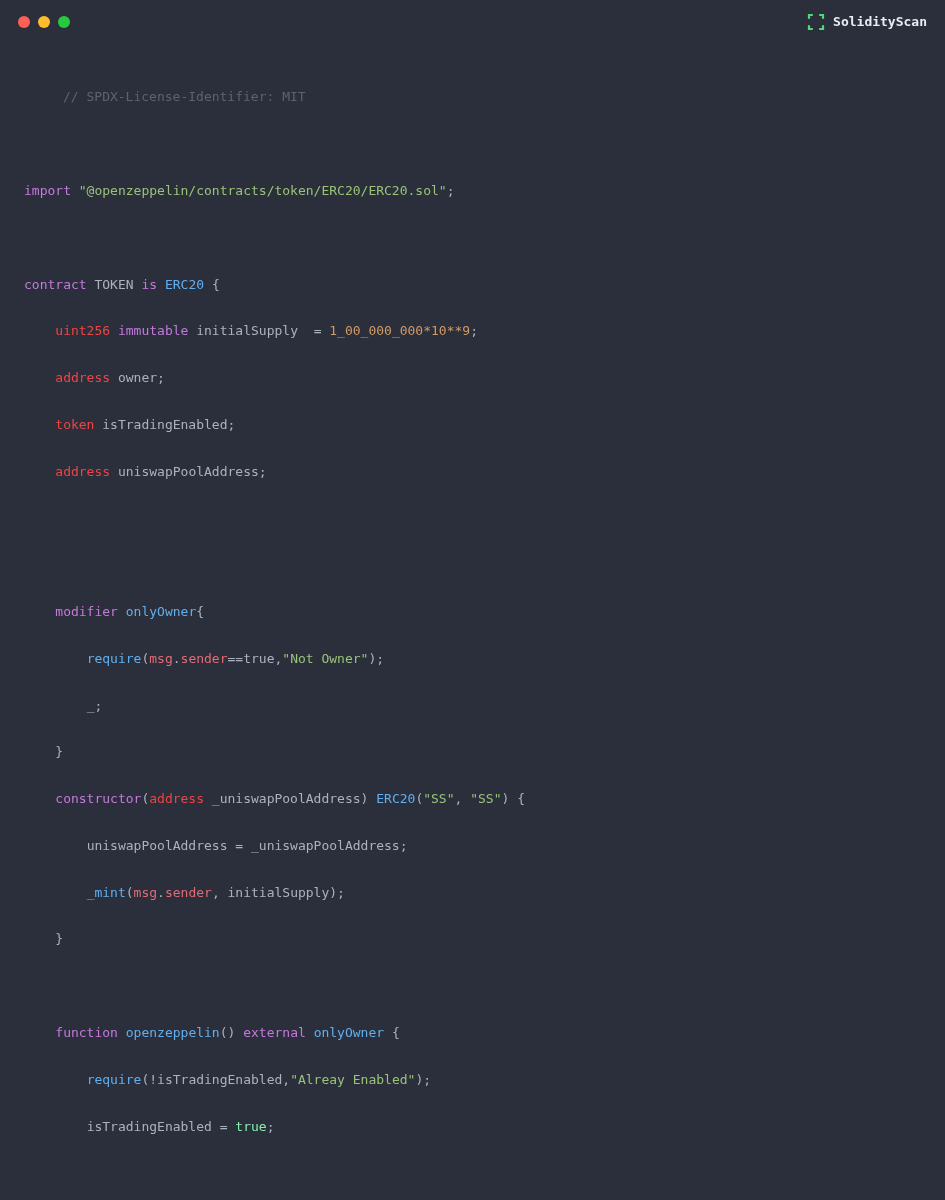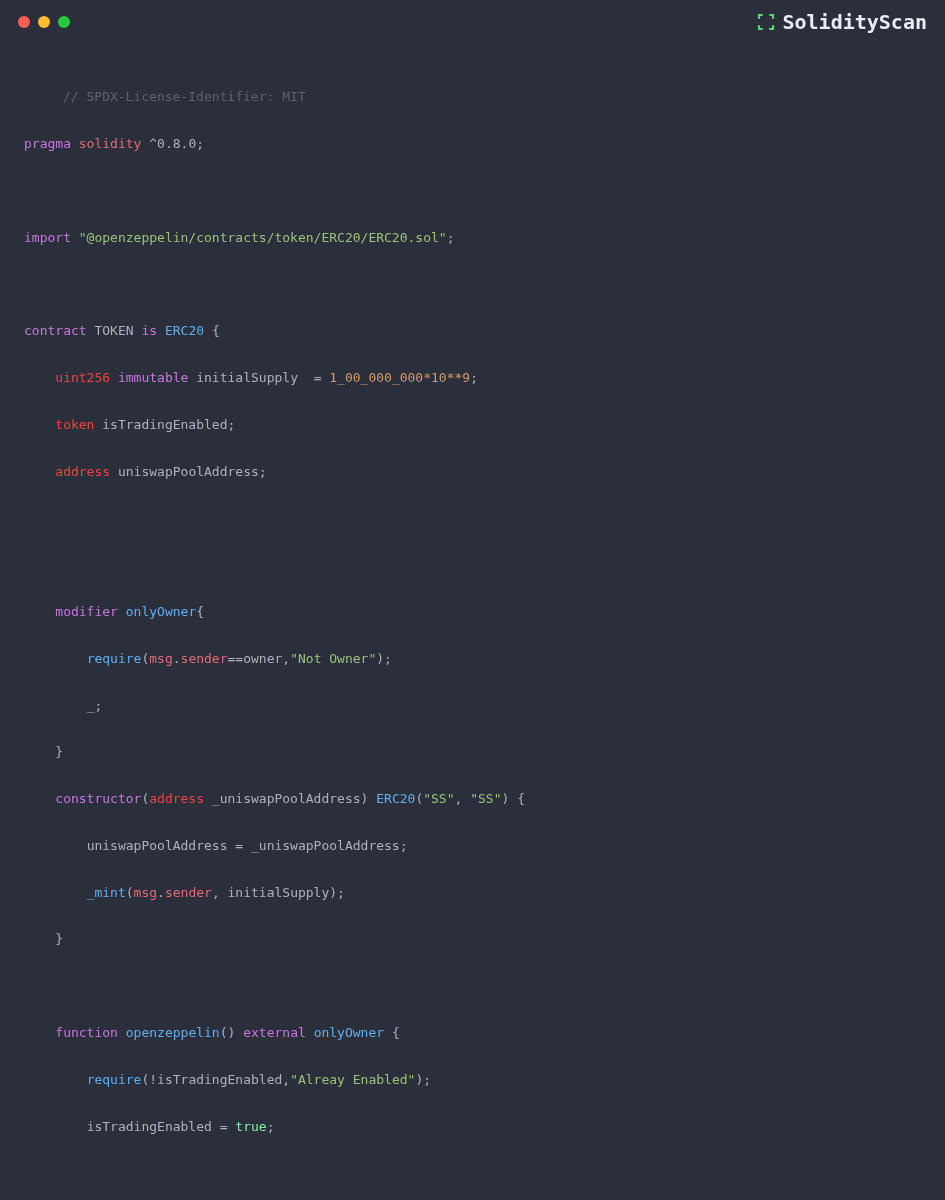--- a/index.html
+++ b/index.html
@@ -31,21 +31,21 @@
     }
     .tl-close { background: #ff5f56; }
     .tl-min { background: #ffbd2e; }
     .tl-max { background: #27c93f; }
     .brand {
       display: flex;
       align-items: center;
       gap: 8px;
       color: #e6edf3;
       font-weight: 600;
-      font-size: 20px;
+      font-size: 13px;
     }
     .brand-icon {
       width: 18px;
       height: 18px;
       display: flex;
       align-items: center;
       justify-content: center;
     }
     .code-area {
       padding: 18px 24px;
@@ -79,32 +79,32 @@
         <path d="M16 13 V16 H13" stroke="#52d974" stroke-width="2.2" stroke-linecap="round"></path>
         <path d="M5 16 H2 V13" stroke="#52d974" stroke-width="2.2" stroke-linecap="round"></path>
       </svg>
     </span>
     <span>SolidityScan</span>
   </div>
 </div>
 
 <div class="code-area">
 <div class="line"><span class="c-comment">// SPDX-License-Identifier: MIT</span></div>
-<div class="line"><span class="c-keyword">pragma</span><span class="c-plain"> </span><span class="c-ident">solidity</span><span class="c-plain"> ^0.8.0</span><span class="c-plain">;</span></div>
 <div class="line"></div>
 <div class="line"><span class="c-keyword">import</span><span class="c-plain"> </span><span class="c-string">"@openzeppelin/contracts/token/ERC20/ERC20.sol"</span><span class="c-plain">;</span></div>
 <div class="line"></div>
 <div class="line"><span class="c-keyword">contract</span><span class="c-plain"> TOKEN </span><span class="c-keyword">is</span><span class="c-func"> ERC20 </span><span class="c-plain">{</span></div>
 <div class="line"><span>    </span><span class="c-type">uint256</span><span class="c-keyword"> immutable</span><span class="c-plain"> initialSupply  </span><span class="c-plain">= </span><span class="c-number">1_00_000_000*10**9</span><span class="c-plain">;</span></div>
+<div class="line"><span>    </span><span class="c-type">address</span><span class="c-plain"> owner</span><span class="c-plain">;</span></div>
 <div class="line"><span>    </span><span class="c-type">token</span><span class="c-plain"> isTradingEnabled</span><span class="c-plain">;</span></div>
 <div class="line"><span>    </span><span class="c-type">address</span><span class="c-plain"> uniswapPoolAddress</span><span class="c-plain">;</span></div>
 <div class="line"></div>
 <div class="line"></div>
 <div class="line"><span>    </span><span class="c-keyword">modifier</span><span class="c-func"> onlyOwner</span><span class="c-plain">{</span></div>
-<div class="line"><span>        </span><span class="c-func">require</span><span class="c-plain">(</span><span class="c-ident">msg</span><span class="c-plain">.</span><span class="c-ident">sender</span><span class="c-plain">==owner,</span><span class="c-string">"Not Owner"</span><span class="c-plain">);</span></div>
+<div class="line"><span>        </span><span class="c-func">require</span><span class="c-plain">(</span><span class="c-ident">msg</span><span class="c-plain">.</span><span class="c-ident">sender</span><span class="c-plain">==true,</span><span class="c-string">"Not Owner"</span><span class="c-plain">);</span></div>
 <div class="line"><span>        </span><span class="c-plain">_</span><span class="c-plain">;</span></div>
 <div class="line"><span>    </span><span class="c-plain">}</span></div>
 <div class="line"><span>    </span><span class="c-keyword">constructor</span><span class="c-plain">(</span><span class="c-type">address</span><span class="c-plain"> _uniswapPoolAddress</span><span class="c-plain">) </span><span class="c-func">ERC20</span><span class="c-plain">(</span><span class="c-string">"SS"</span><span class="c-plain">, </span><span class="c-string">"SS"</span><span class="c-plain">) {</span></div>
 <div class="line"><span>        </span><span class="c-plain">uniswapPoolAddress = _uniswapPoolAddress;</span></div>
 <div class="line"><span>        </span><span class="c-func">_mint</span><span class="c-plain">(</span><span class="c-ident">msg</span><span class="c-plain">.</span><span class="c-ident">sender</span><span class="c-plain">, initialSupply);</span></div>
 <div class="line"><span>    </span><span class="c-plain">}</span></div>
 <div class="line"></div>
 <div class="line"><span>    </span><span class="c-keyword">function</span><span class="c-func"> openzeppelin</span><span class="c-plain">() </span><span class="c-keyword">external</span><span class="c-plain"> </span><span class="c-func">onlyOwner</span><span class="c-plain"> {</span></div>
 <div class="line"><span>        </span><span class="c-func">require</span><span class="c-plain">(!isTradingEnabled,</span><span class="c-string">"Alreay Enabled"</span><span class="c-plain">);</span></div>
 <div class="line"><span>        </span><span class="c-plain">isTradingEnabled = </span><span class="c-bool">true</span><span class="c-plain">;</span></div>

